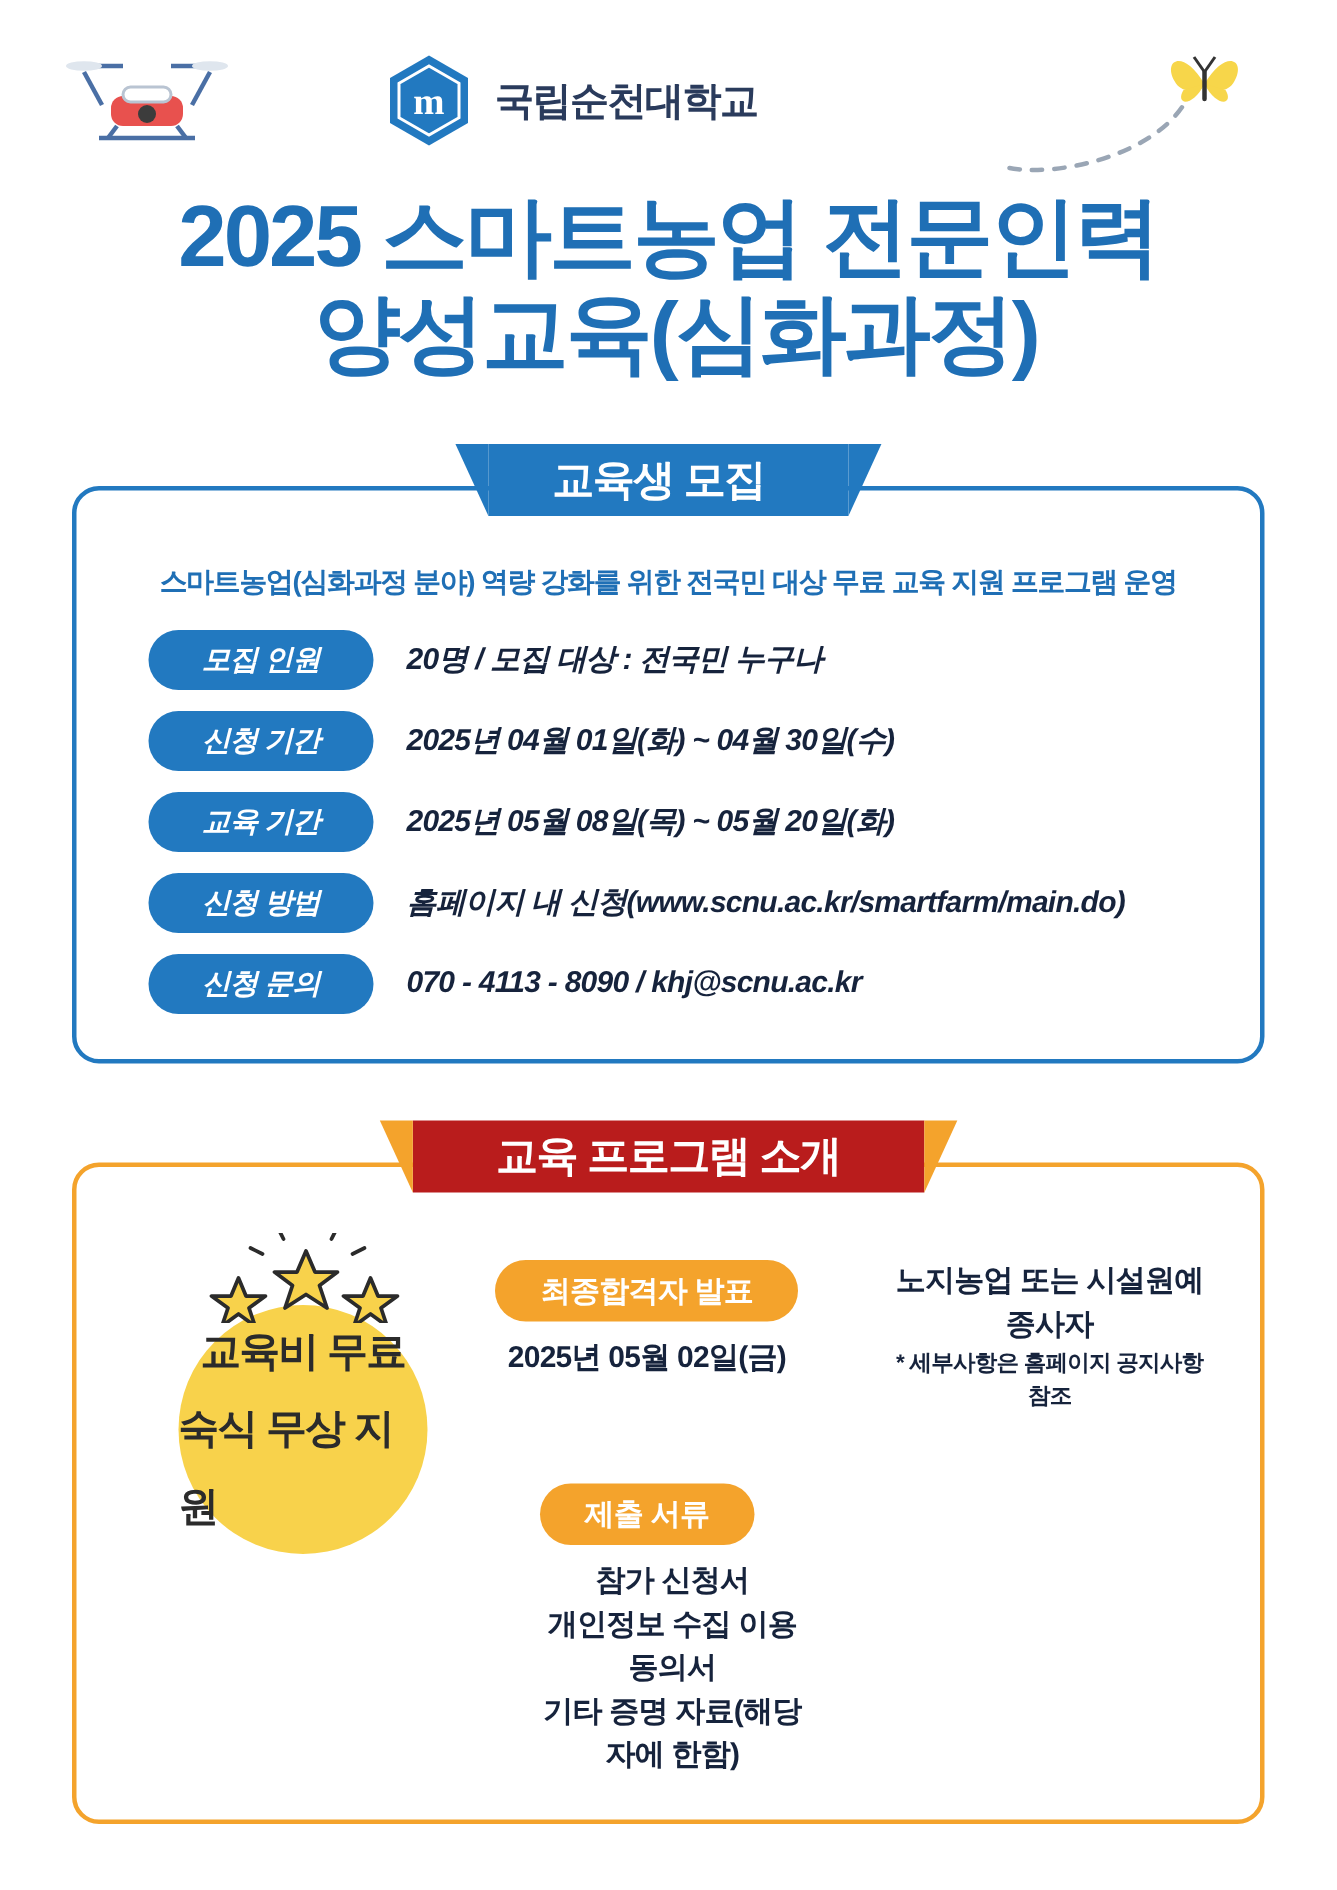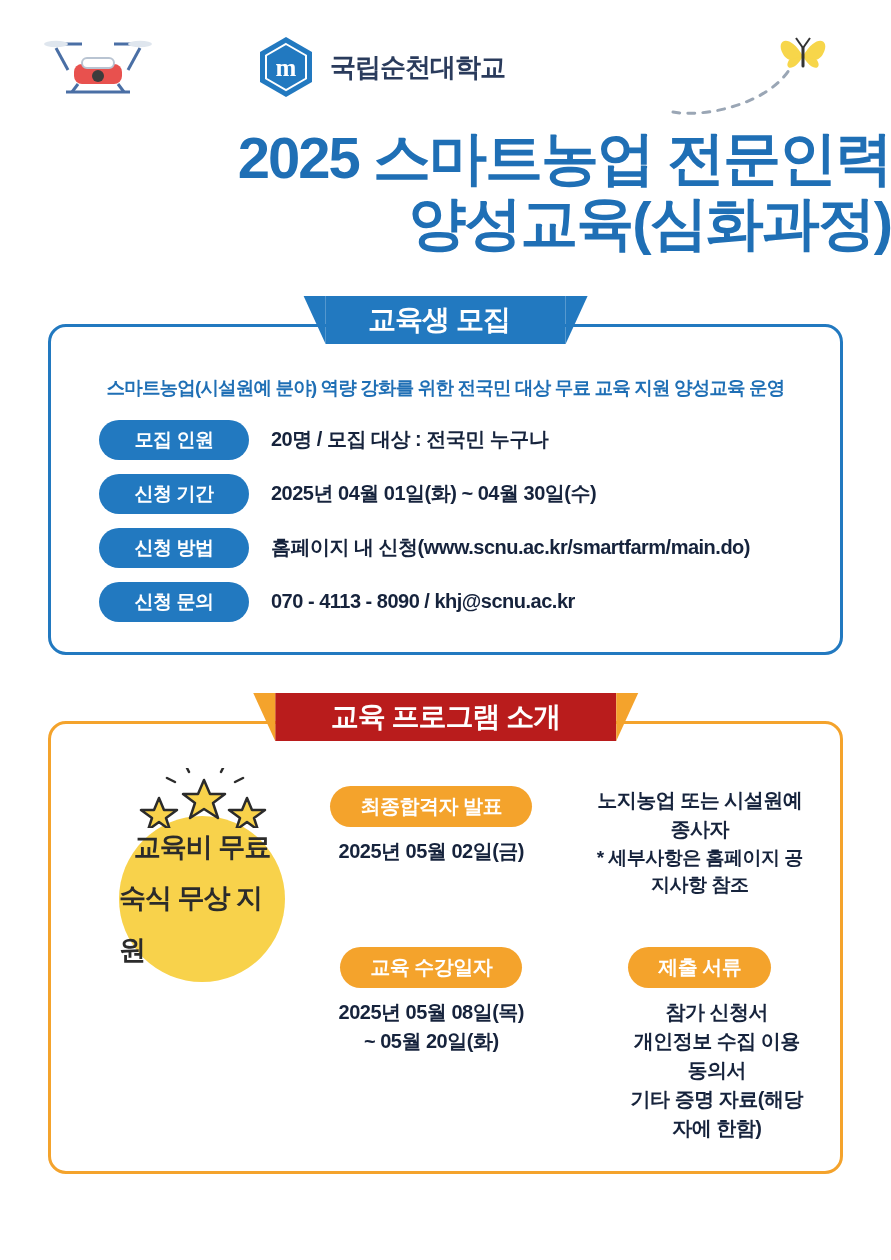--- a/index.html
+++ b/index.html
@@ -59,21 +59,21 @@
   .dashes {
     position: absolute;
     right: 80px;
     top: 60px;
     width: 140px;
     height: 60px;
   }
 
   
   .main-title {
-    text-align: right;
+    text-align: center;
     color: #1f6fb5;
     font-weight: bold;
     letter-spacing: -2px;
     line-height: 1.12;
     margin-top: 6px;
   }
   .main-title .line1 { font-size: 58px; display:block; }
   .main-title .line2 { font-size: 58px; display:block;padding-left:10px; }
 
   
@@ -144,21 +144,21 @@
 
   .lead {
     text-align: center;
     color: #1f6fb5;
     font-size: 18.5px;
     font-weight: bold;
     letter-spacing: -0.8px;
     margin: 4px 0 20px 0;
   }
 
-  .rows { padding-left: 18px; }
+  .rows { padding-left: 18px; font-style: italic; }
   .row {
     display: flex;
     align-items: center;
     margin-bottom: 14px;
   }
   .pill {
     background: #2279c0;
     color: #fff;
     font-size: 19px;
     font-weight: bold;
@@ -234,21 +234,21 @@
     margin-bottom: 10px;
   }
   .card-text {
     font-size: 20px;
     font-weight: bold;
     color: #16233c;
     letter-spacing: -0.5px;
     line-height: 1.45;
   }
   .card-text.small {
-    font-size: 19px;
+    font-size: 15px;
     font-weight: bold;
     color: #16233c;
   }
   .card-text.left {
     text-align: center;
     padding-left: 34px;
   }
 </style>
 </head>
 <body>
@@ -305,33 +305,37 @@
 <div class="main-title">
   <span class="line1">2025 스마트농업 전문인력</span>
   <span class="line2">양성교육(심화과정)</span>
 </div>
 
 <div class="section" style="margin-top:40px;">
   <div class="ribbon-wrap">
     <div class="ribbon blue">교육생 모집</div>
   </div>
   <div class="panel">
-    <div class="lead">스마트농업(시설원예 분야) 역량 강화를 위한 전국민 대상 무료 교육 지원 양성교육 운영</div>
+    <div class="lead">스마트농업(심화과정 분야) 역량 강화를 위한 전국민 대상 무료 교육 지원 프로그램 운영</div>
     <div class="rows">
 
       <div class="row">
         <div class="pill">모집 인원</div>
         <div class="row-value">20명 / 모집 대상 : 전국민 누구나</div>
       </div>
 
       <div class="row">
         <div class="pill">신청 기간</div>
         <div class="row-value">2025년 04월 01일(화) ~ 04월 30일(수)</div>
       </div>
 
+      <div class="row">
+        <div class="pill">교육 기간</div>
+        <div class="row-value">2025년 05월 08일(목) ~ 05월 20일(화)</div>
+      </div>
 
       <div class="row">
         <div class="pill">신청 방법</div>
         <div class="row-value">홈페이지 내 신청(www.scnu.ac.kr/smartfarm/main.do)</div>
       </div>
 
       <div class="row" style="margin-bottom:2px;">
         <div class="pill">신청 문의</div>
         <div class="row-value">070 - 4113 - 8090  /  khj@scnu.ac.kr</div>
       </div>
@@ -374,25 +378,20 @@
         <div class="card">
           <div class="card-head">최종합격자 발표</div>
           <div class="card-text">2025년 05월 02일(금)</div>
         </div>
 
         <div class="card">
           <div class="card-text">노지농업 또는 시설원예 종사자</div>
           <div class="card-text small">* 세부사항은 홈페이지 공지사항 참조</div>
         </div>
 
-        <div class="card">
-          <div class="card-head">교육 수강일자</div>
-          <div class="card-text" style="white-space:pre-line;">2025년 05월 08일(목)
-~ 05월 20일(화)</div>
-        </div>
 
         <div class="card">
           <div class="card-head">제출 서류</div>
           <div class="card-text left" style="white-space:pre-line;">참가 신청서
 개인정보 수집 이용 동의서
 기타 증명 자료(해당자에 한함)</div>
         </div>
 
       </div>
     </div>

